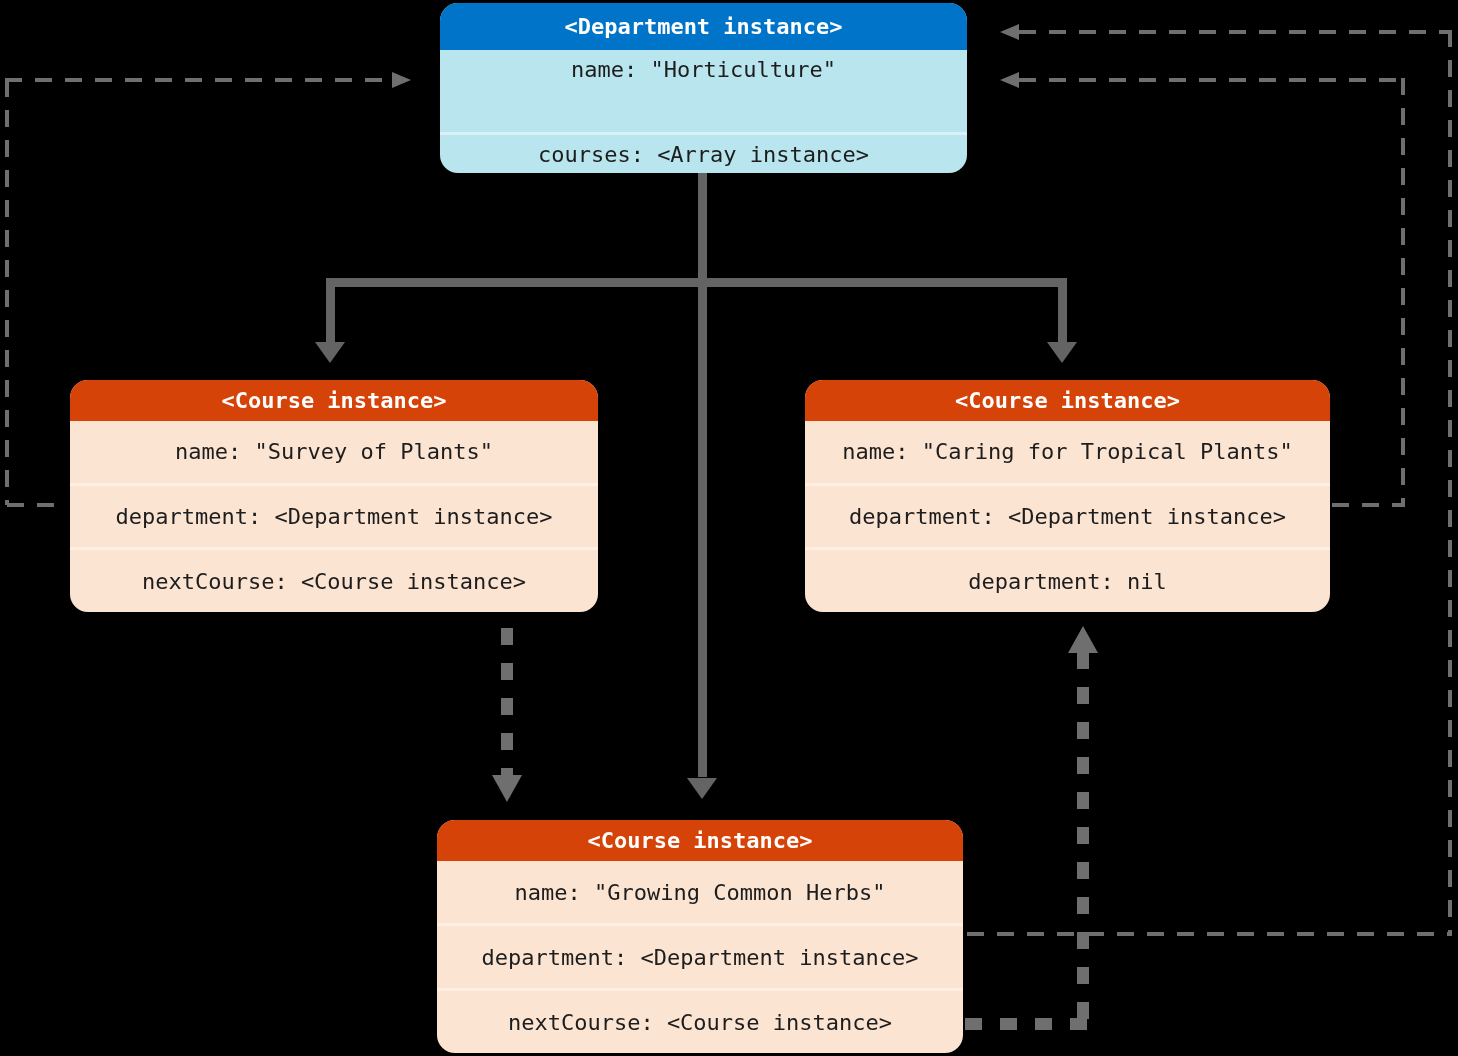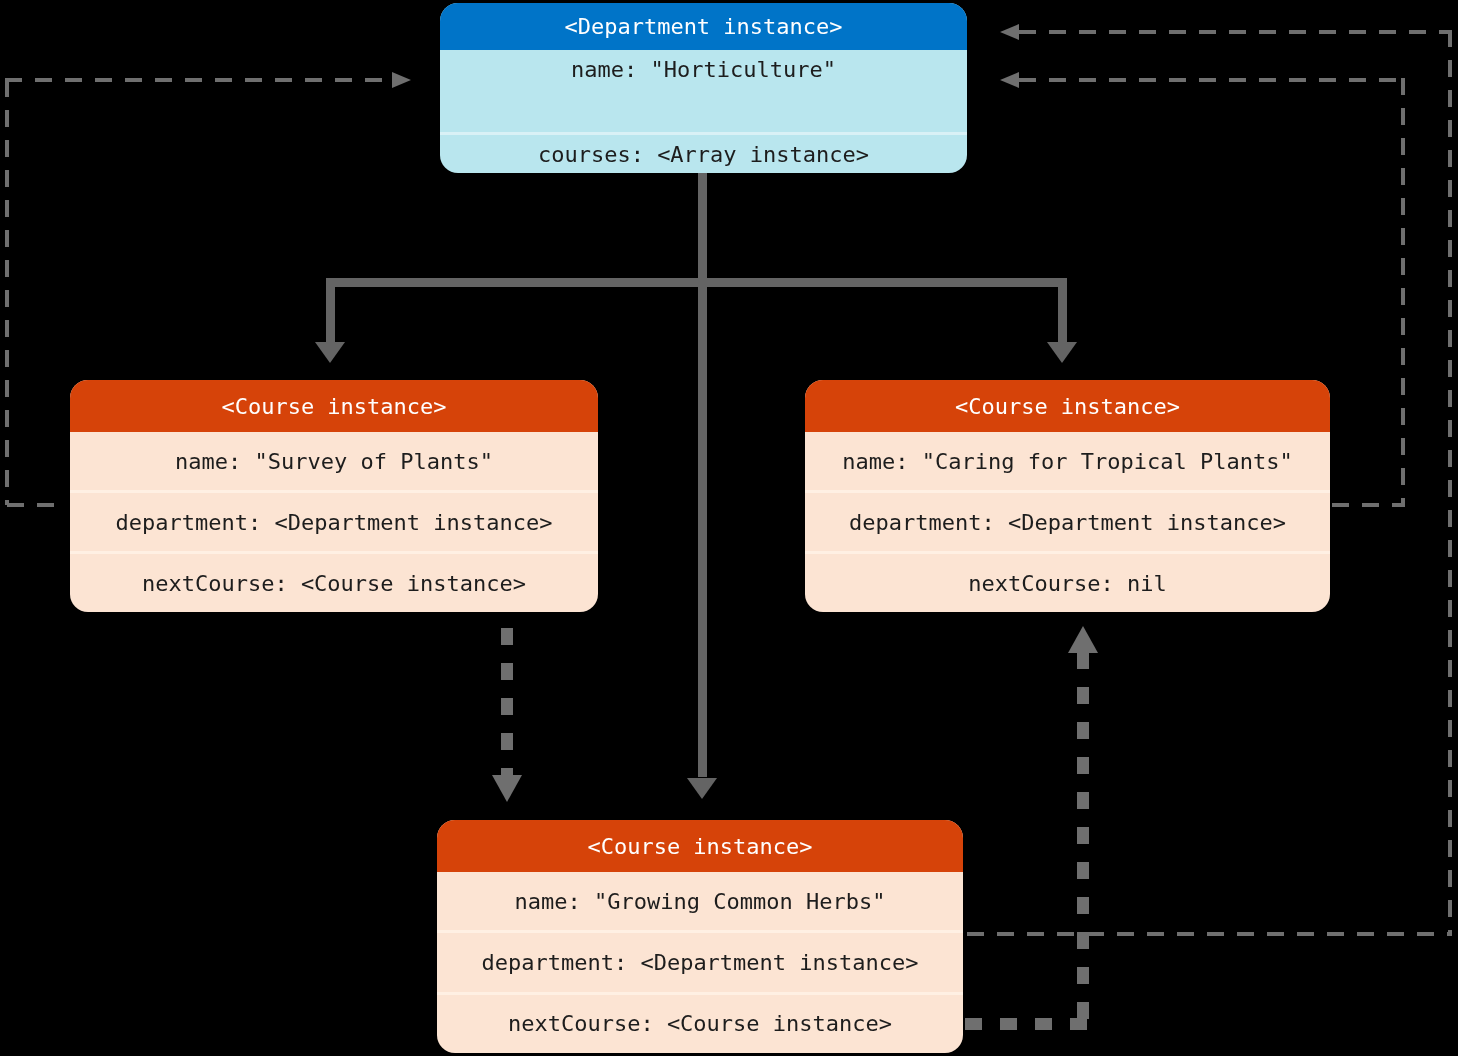--- a/index.html
+++ b/index.html
@@ -27,34 +27,34 @@
   
   .box{
     position:absolute;
     border-radius:18px;
     overflow:hidden;
     display:flex;
     flex-direction:column;
   }
   .box .hdr{
     display:flex;align-items:center;justify-content:center;
-    font-weight:normal;font-size:22px;color:var(--header-text);
+    font-weight:bold;font-size:22px;color:var(--header-text);
     flex:0 0 auto;
   }
   .box .row{
     flex:1 1 0;
     display:flex;align-items:center;justify-content:center;
     font-size:22px;color:var(--text);
     white-space:pre;
   }
   .box.dept{background:var(--department-body);}
   .box.dept .hdr{background:var(--department-header);height:47px;}
   .box.dept .row + .row{border-top:3px solid var(--cyan-divider);margin-top:44px;}
   .box.course{background:var(--course-body);}
-  .box.course .hdr{background:var(--course-header);height:52px;}
+  .box.course .hdr{background:var(--course-header);height:41px;}
   .box.course .row + .row{border-top:3px solid var(--peach-divider);}
   
   .sv{background:var(--solid-arrow);width:9px;}
   .sh{background:var(--solid-arrow);height:9px;}
   .head-down-solid{
     width:0;height:0;
     border-left:15px solid transparent;border-right:15px solid transparent;
     border-top:21px solid var(--solid-arrow);
   }
   
@@ -129,21 +129,21 @@
     <div class="hdr">&lt;Course instance&gt;</div>
     <div class="row">name: "Survey of Plants"</div>
     <div class="row">department: &lt;Department instance&gt;</div>
     <div class="row">nextCourse: &lt;Course instance&gt;</div>
   </div>
 
   <div class="box course" style="left:805px;top:380px;width:525px;height:232px;">
     <div class="hdr">&lt;Course instance&gt;</div>
     <div class="row">name: "Caring for Tropical Plants"</div>
     <div class="row">department: &lt;Department instance&gt;</div>
-    <div class="row">nextCourse: nil</div>
+    <div class="row">department: nil</div>
   </div>
 
   <div class="box course" style="left:437px;top:820px;width:526px;height:233px;">
     <div class="hdr">&lt;Course instance&gt;</div>
     <div class="row">name: "Growing Common Herbs"</div>
     <div class="row">department: &lt;Department instance&gt;</div>
     <div class="row">nextCourse: &lt;Course instance&gt;</div>
   </div>
 
 </div>

